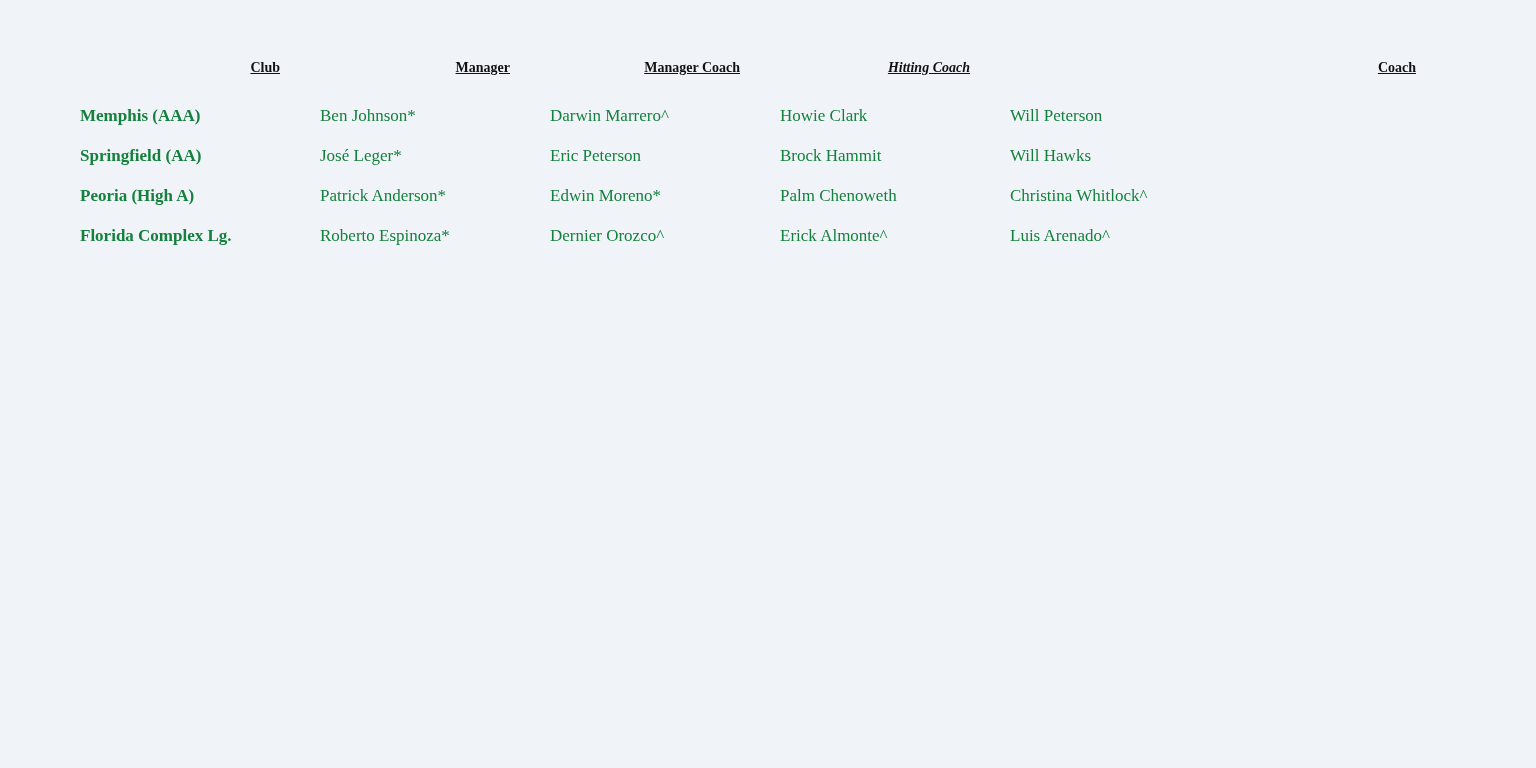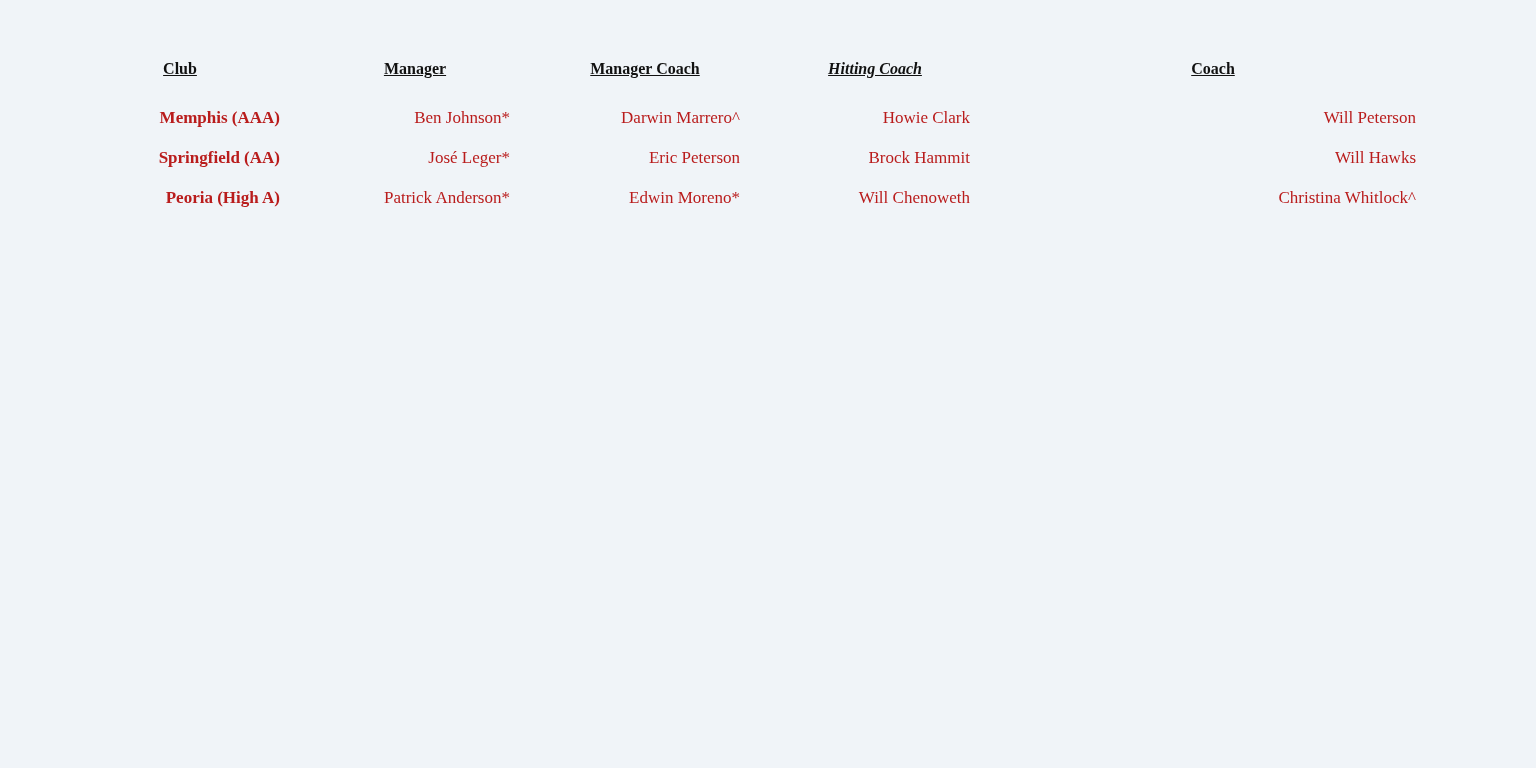--- a/index.html
+++ b/index.html
@@ -22,35 +22,35 @@
     .table-container {
       width: 100%;
     }
 
     .staff-table {
       width: 100%;
       border-collapse: collapse;
     }
 
     .staff-table th {
-      text-align: center;
+      text-align: right;
       font-weight: bold;
-      font-size: 16px;
+      font-size: 14px;
       padding-bottom: 16px;
       padding-right: 40px;
       text-decoration: underline;
       color: #111;
       vertical-align: bottom;
     }
 
     .staff-table td {
-      text-align: right;
+      text-align: left;
       font-size: 17px;
       padding: 10px 40px 10px 0;
-      color: #b91c1c;
+      color: #15803d;
       vertical-align: top;
       white-space: nowrap;
     }
 
     .staff-table td.club-cell {
       font-weight: bold;
     }
 
     .staff-table tbody tr:first-child td {
       padding-top: 14px;
@@ -88,18 +88,25 @@
           <td class="club-cell">Springfield (AA)</td>
           <td>José Leger*</td>
           <td>Eric Peterson</td>
           <td>Brock Hammit</td>
           <td>Will Hawks</td>
         </tr>
         <tr>
           <td class="club-cell">Peoria (High A)</td>
           <td>Patrick Anderson*</td>
           <td>Edwin Moreno*</td>
-          <td>Will Chenoweth</td>
+          <td>Palm Chenoweth</td>
           <td>Christina Whitlock^</td>
+        </tr>
+        <tr>
+          <td class="club-cell">Florida Complex Lg.</td>
+          <td>Roberto Espinoza*</td>
+          <td>Dernier Orozco^</td>
+          <td>Erick Almonte^</td>
+          <td>Luis Arenado^</td>
         </tr>
       </tbody>
   </table>
 </div>
 
 </body></html>

